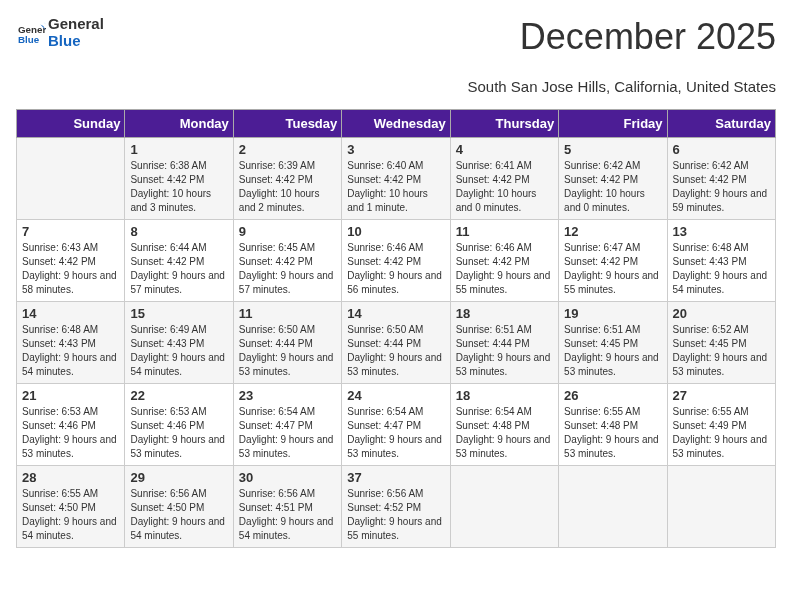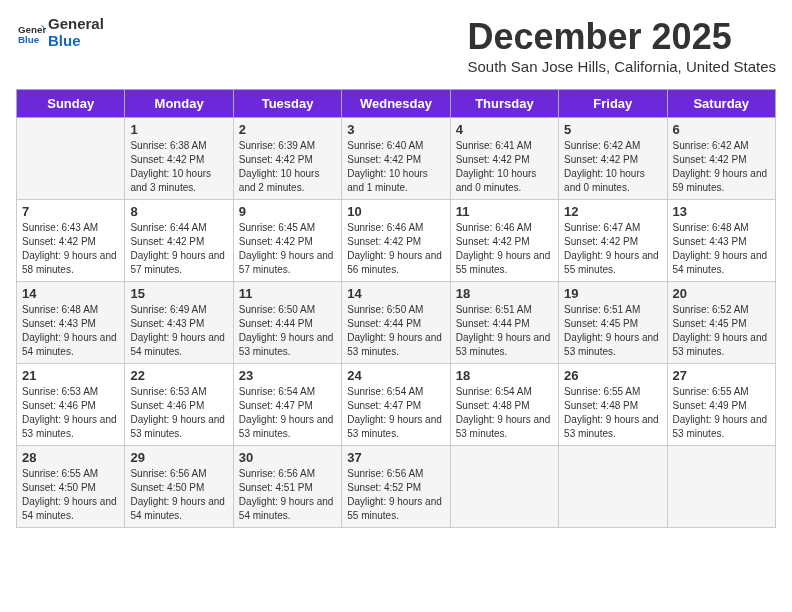--- a/index.html
+++ b/index.html
@@ -24,42 +24,43 @@
     }
     .logo-general { color: #333; }
     .logo-blue { color: #1565C0; }
     .logo-icon {
       width: 28px;
       height: 28px;
       margin-left: 2px;
     }
     .month-title {
       font-size: 36px;
-      font-weight: bold;
+      font-weight: normal;
       color: #333;
-      text-align: left;
+      text-align: right;
     }
     .location-title {
       text-align: right;
       font-size: 15px;
       color: #333;
       margin-bottom: 10px;
+      margin-top: 20px;
     }
     table {
       width: 100%;
       border-collapse: collapse;
       table-layout: fixed;
     }
     thead tr th {
-      background-color: #6d28d9;
+      background-color: #4c1d95;
       color: #fff;
       font-size: 13px;
       font-weight: bold;
       padding: 6px 4px;
-      text-align: center;
+      text-align: right;
       border: 1px solid #aaa;
     }
     tbody tr td {
       vertical-align: top;
       border: 1px solid #ccc;
       padding: 4px 5px;
       font-size: 10.5px;
       color: #333;
       height: 80px;
     }

